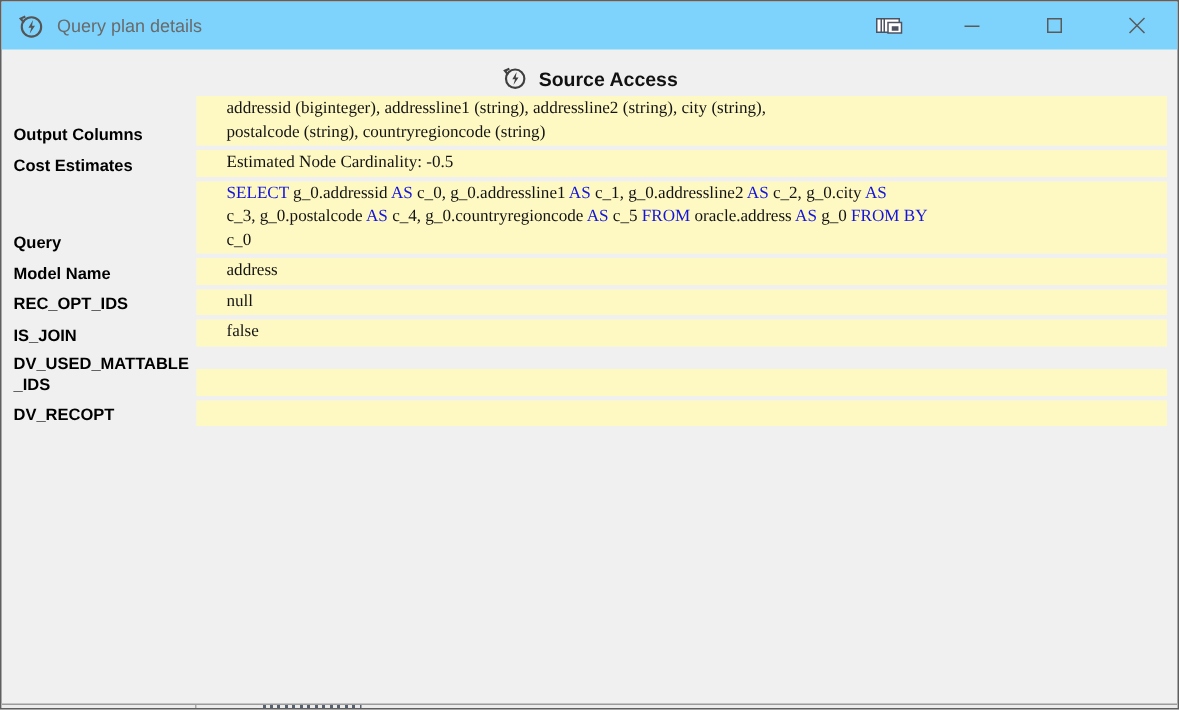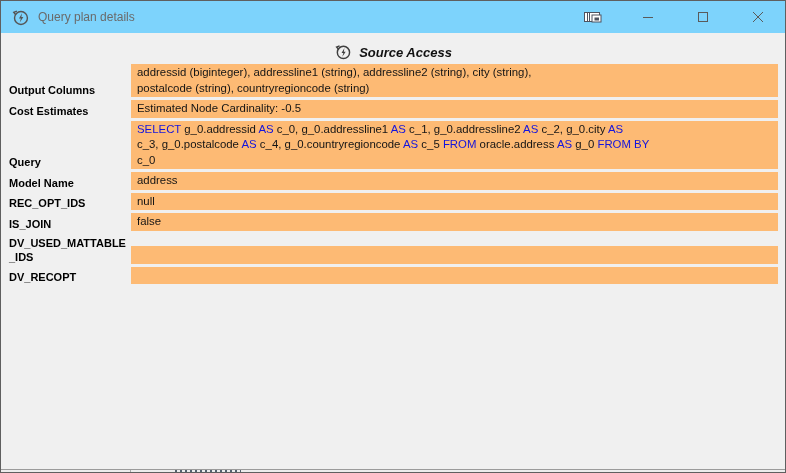--- a/index.html
+++ b/index.html
@@ -30,38 +30,38 @@
     display: flex; align-items: center; justify-content: center;
     background: transparent; border: none; cursor: default;
   }
 
   
   .src-header {
     display: flex; justify-content: center; align-items: center;
     gap: 7px; padding-top: 9px; height: 29px;
   }
   .src-header-icon { width: 18px; height: 18px; }
-  .src-header-title { font-size: 13px; font-weight: bold; color: #111; font-style: italic; }
+  .src-header-title { font-size: 13px; font-weight: bold; color: #111; }
 
   
   .rows { margin-top: 2px; }
   .row { display: flex; align-items: flex-end; margin: 0 7px 3px 0; }
   .row-label {
     flex: none; width: 130px;
     padding: 2px 2px 0 8px;
     font-size: 11px; font-weight: bold; line-height: 14px;
     word-break: break-all;
     color: #000;
   }
   .row-field {
     flex: 1;
-    background: #fdba74;
+    background: #fef9c3;
     min-height: 17.5px;
-    padding: 1px 4px 1px 6px;
-    font-family: Liberation Sans, sans-serif;
+    padding: 1px 4px 1px 20px;
+    font-family: Liberation Serif, serif;
     font-size: 11.4px; line-height: 15.5px;
     white-space: pre; overflow: hidden;
     color: #141414;
   }
   .kw { color: var(--kw-color, #1414dd); }
 
   
   .bottom-strip {
     position: absolute; left: 0; right: 0; bottom: 0; height: 3px;
     background: #ececec;

